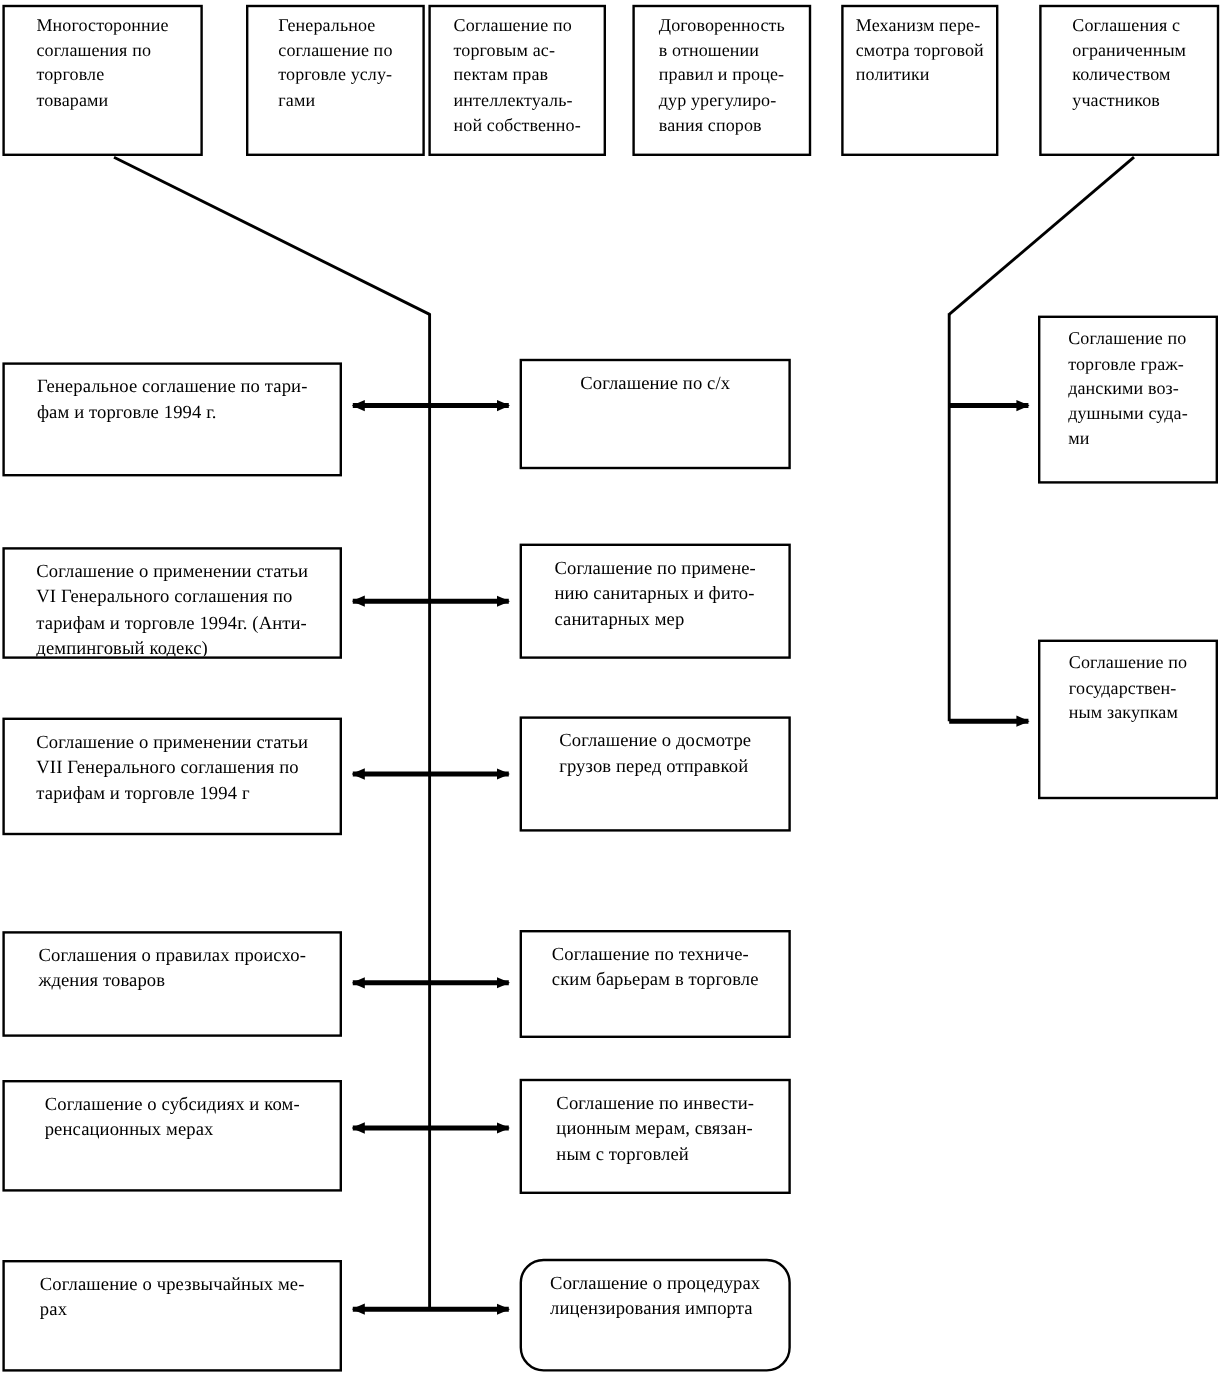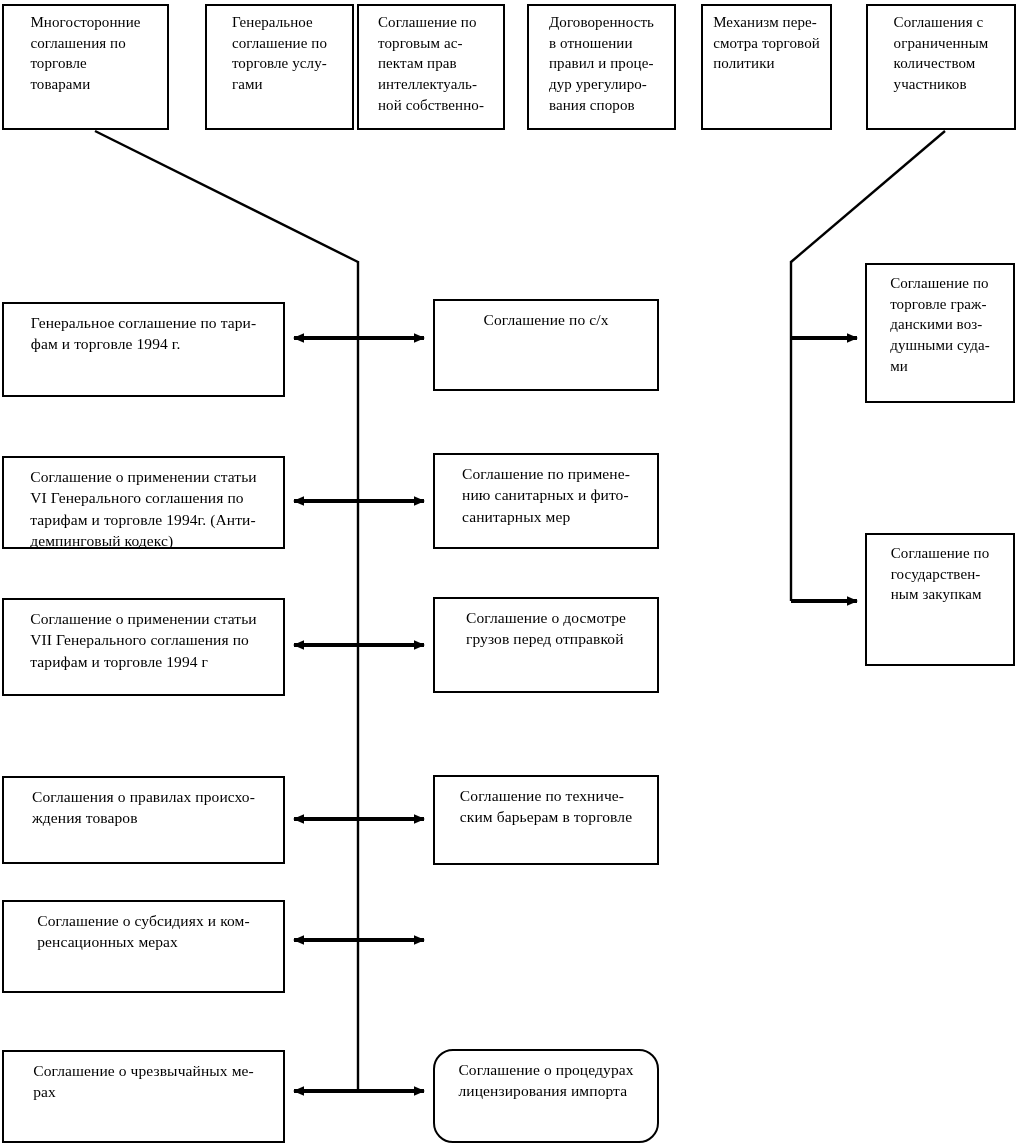--- a/index.html
+++ b/index.html
@@ -193,20 +193,25 @@
   <div class="node body" style="left:433px; top:597px; width:226px; height:96px;">
     <span class="node-text">Соглашение о досмотре
 грузов перед отправкой</span>
   </div>
 
   <div class="node body" style="left:433px; top:775px; width:226px; height:90px;">
     <span class="node-text">Соглашение по техниче-
 ским барьерам в торговле</span>
   </div>
 
+  <div class="node body" style="left:433px; top:899px; width:226px; height:96px;">
+    <span class="node-text">Соглашение по инвести-
+ционным мерам, связан-
+ным с торговлей</span>
+  </div>
 
   <div class="node body" style="left:433px; top:1049px; width:226px; height:94px;border-radius:20px;">
     <span class="node-text">Соглашение о процедурах
 лицензирования  импорта</span>
   </div>
 
   <div class="node rightcol body" style="left:865px; top:263px; width:150px; height:140px;">
     <span class="node-text">Соглашение по
 торговле граж-
 данскими воз-

